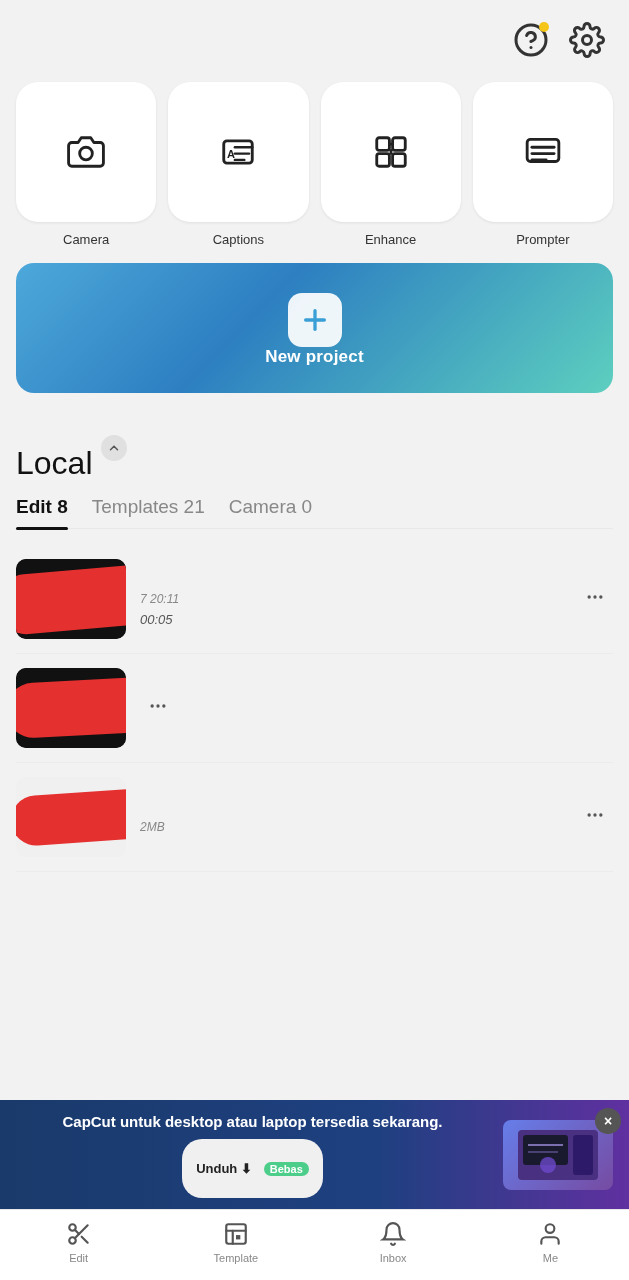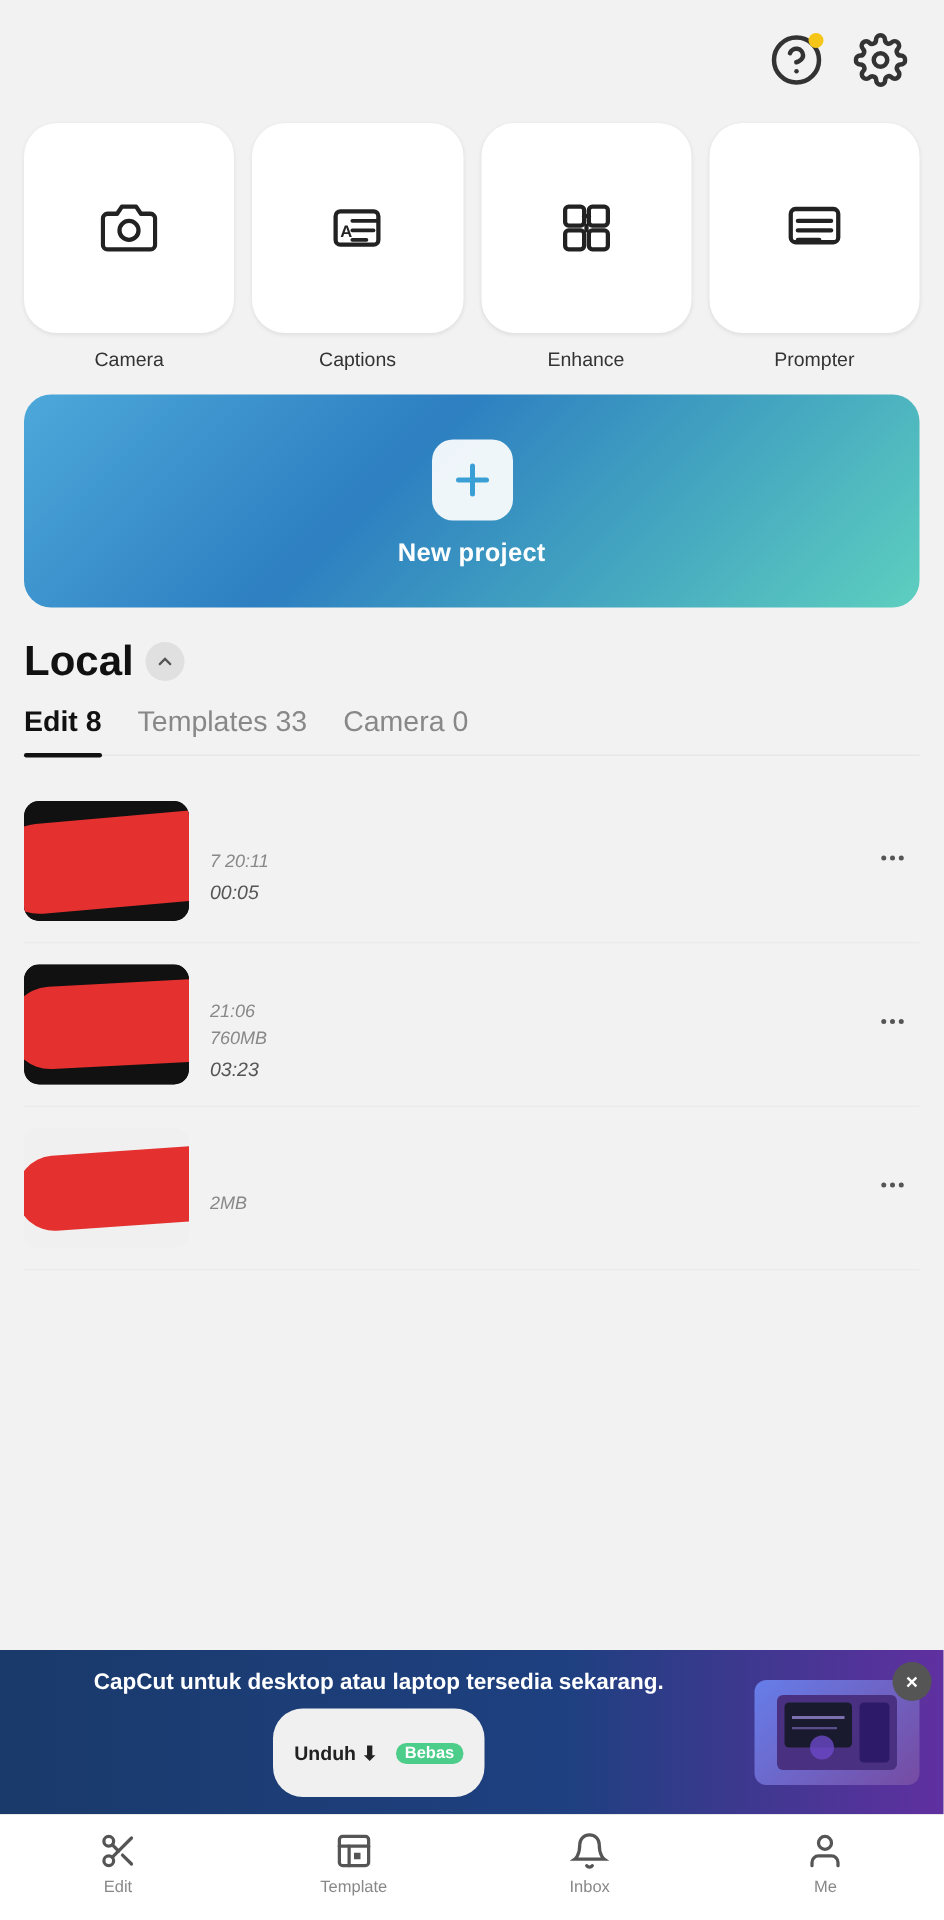--- a/index.html
+++ b/index.html
@@ -83,21 +83,21 @@
     .new-project-banner {
       margin: 0 16px 20px;
       background: linear-gradient(135deg, #4da8da 0%, #2d7fc1 40%, #5dcfbf 100%);
       border-radius: 18px;
       display: flex;
       flex-direction: column;
       align-items: center;
       justify-content: center;
       padding: 30px 0 26px;
       cursor: pointer;
-      gap: 12px;
+      gap: 0;
     }
     .new-project-plus {
       width: 54px;
       height: 54px;
       background: rgba(255,255,255,0.92);
       border-radius: 14px;
       display: flex;
       align-items: center;
       justify-content: center;
     }
@@ -122,23 +122,24 @@
       align-items: center;
       justify-content: space-between;
       margin-bottom: 14px;
     }
     .local-title-group {
       display: flex;
       align-items: center;
       gap: 8px;
     }
     .local-title {
-      font-size: 28px;
-      font-weight: 700;
+      font-size: 32px;
+      font-weight: 400;
       color: #111;
+      margin-top: 32px;
     }
     .local-arrow {
       width: 26px;
       height: 26px;
       background: #e0e0e0;
       border-radius: 50%;
       display: flex;
       align-items: center;
       justify-content: center;
       cursor: pointer;
@@ -471,21 +472,21 @@
       <div class="local-arrow">
         <svg width="14" height="14" viewBox="0 0 24 24" fill="none" stroke="#555" stroke-width="2.5" stroke-linecap="round">
           <polyline points="18 15 12 9 6 15"></polyline>
         </svg>
       </div>
     </div>
   </div>
 
   <div class="tabs-row">
     <div class="tab-item active">Edit 8</div>
-    <div class="tab-item">Templates 33</div>
+    <div class="tab-item">Templates 21</div>
     <div class="tab-item">Camera 0</div>
   </div>
 
   <div class="project-list">
 
     <div class="project-item">
       <div class="project-thumb">
         <div class="project-thumb-inner"></div>
         <div class="redacted-overlay">
           <div class="red-blob" style="width:180px;height:60px;top:10px;left:-20px;transform:rotate(-5deg);"></div>
@@ -506,28 +507,20 @@
         </svg>
       </div>
     </div>
 
     <div class="project-item">
       <div class="project-thumb">
         <div class="project-thumb-inner"></div>
         <div class="redacted-overlay">
           <div class="red-blob" style="width:160px;height:55px;top:12px;left:-10px;transform:rotate(-3deg);"></div>
         </div>
-      </div>
-      <div class="project-info">
-        <div class="project-name">&nbsp;</div>
-        <div class="project-meta">
-          <span>21:06</span>
-        </div>
-        <div class="project-meta">760MB</div>
-        <div class="project-duration">03:23</div>
       </div>
       <div class="project-more">
         <svg width="20" height="20" viewBox="0 0 24 24" fill="#555">
           <circle cx="5" cy="12" r="2"></circle>
             <circle cx="12" cy="12" r="2"></circle>
             <circle cx="19" cy="12" r="2"></circle>
         </svg>
       </div>
     </div>
 

